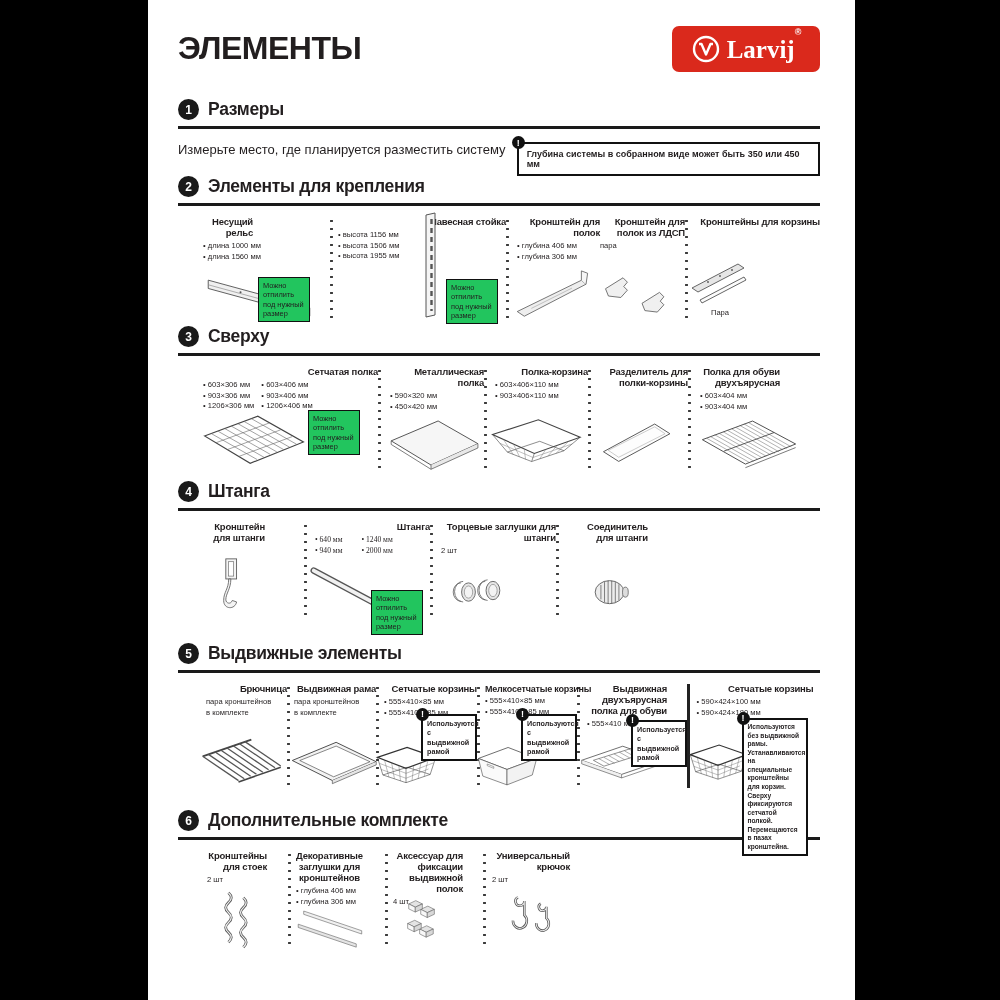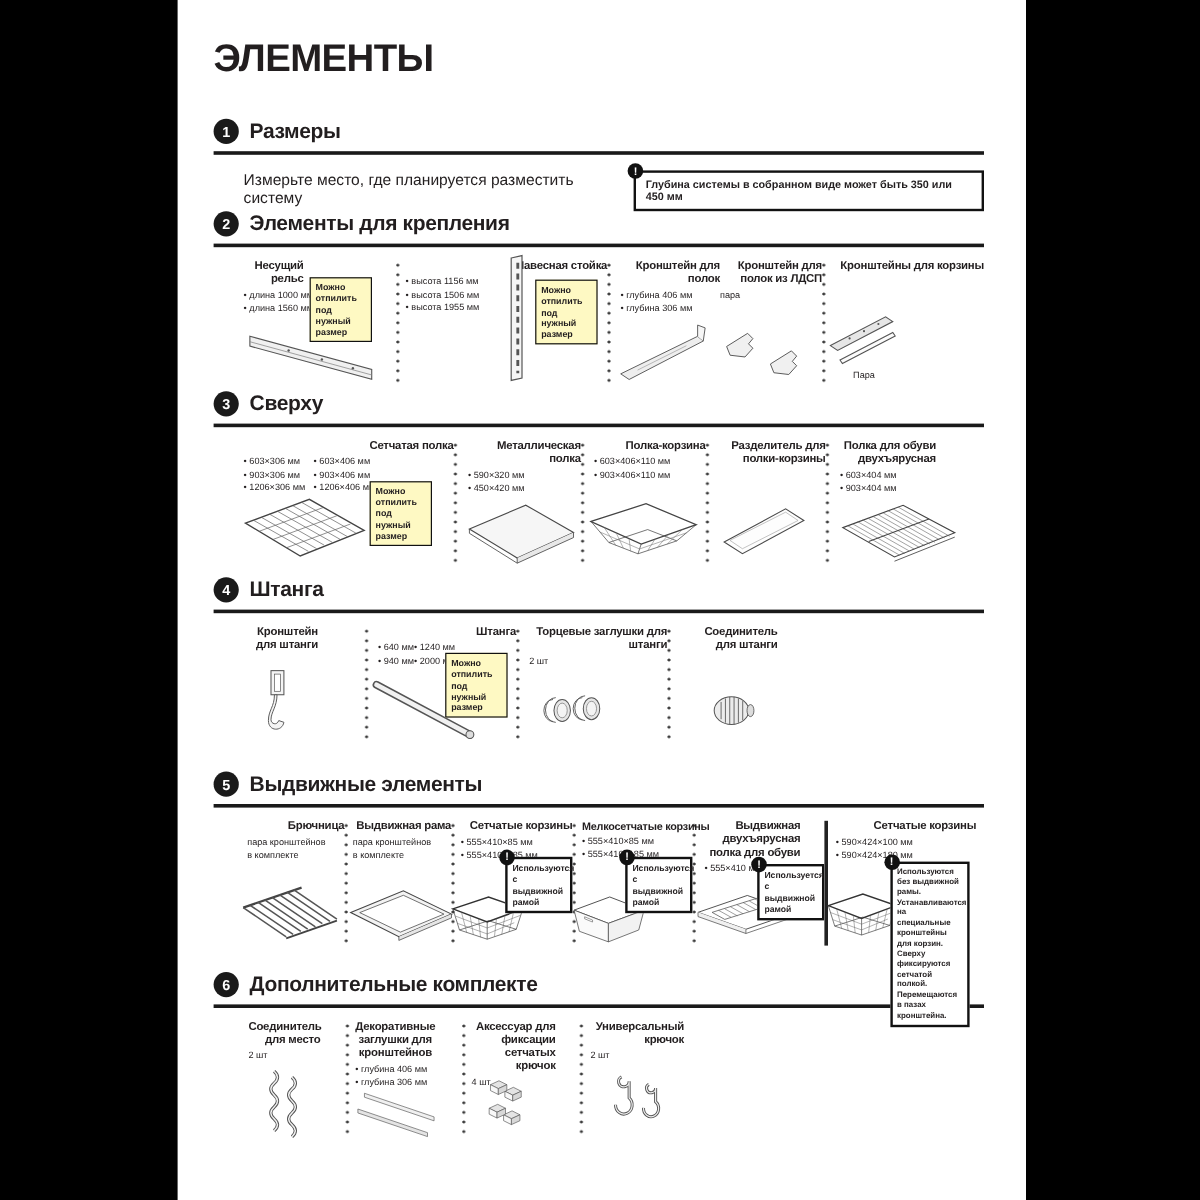--- a/index.html
+++ b/index.html
@@ -16,42 +16,49 @@
   .sec-head{display:flex;align-items:center;gap:9px;}
   .sec-num{width:21px;height:21px;border-radius:50%;background:#1a1a1a;color:#fff;font-weight:700;font-size:12px;display:flex;align-items:center;justify-content:center;flex:0 0 21px;}
   .sec-title{font-size:17.5px;font-weight:800;margin:0;letter-spacing:-0.3px;line-height:1;}
   .rule{height:3px;background:#1a1a1a;margin-top:6px;}
   .cols{display:flex;margin-left:25px;margin-top:11px;align-items:stretch;}
   .col{position:relative;box-sizing:border-box;}
   .col h3{font-size:9.5px;font-weight:700;margin:0 0 2px;line-height:1.15;letter-spacing:-0.2px;text-align:right;}
   .dim,.qty,.sub,.cap{font-size:7.6px;line-height:1.42;}
   .dim::before{content:"• ";}
   .dims2{display:grid;grid-auto-flow:column;grid-template-rows:repeat(3,auto);column-gap:7px;width:max-content;}
-  .dims2r{display:grid;grid-auto-flow:column;grid-template-rows:repeat(2,auto);column-gap:0;width:max-content;}
+  .dims2r{display:grid;grid-auto-flow:column;grid-template-rows:repeat(2,auto);column-gap:19px;width:max-content;font-family:Liberation Serif, serif;}
   .vdot{width:3px;align-self:stretch;flex:0 0 3px;background-image:radial-gradient(circle,#3a3a3a 1.1px,transparent 1.35px);background-size:3px 8px;background-repeat:repeat-y;background-position:center top;}
   .vsolid{width:2.5px;flex:0 0 2.5px;background:#222;align-self:stretch;}
   .art{position:absolute;}
-  .cutbox{position:absolute;border:1.5px solid #111;background:#fef9c3;font-size:7.4px;font-weight:700;line-height:1.25;padding:3px 4px;width:42px;z-index:3;}
+  .cutbox{position:absolute;border:1.5px solid #111;background:#22c55e;font-size:7.4px;font-weight:400;line-height:1.25;padding:3px 4px;width:42px;z-index:3;margin-top:46px;}
   .notebox{position:absolute;border:2px solid #111;background:#fff;font-size:7.2px;font-weight:700;line-height:1.3;padding:3px 4px;z-index:3;}
   .bang{position:absolute;width:13px;height:13px;border-radius:50%;background:#111;color:#fff;font-size:9px;font-weight:700;display:flex;align-items:center;justify-content:center;left:-7px;top:-8px;z-index:4;}
-  .s1-body{display:flex;margin-left:25px;margin-top:13px;align-items:flex-start;}
+  .s1-body{display:flex;margin-top:13px;align-items:flex-start;}
   .intro{font-size:13px;width:345px;}
   .warnbox{position:relative;margin-left:auto;border:2px solid #111;background:#fff;font-size:9px;font-weight:700;padding:5px 8px;}
   .figrow{display:flex;gap:8px;}
   .fig{text-align:center;}
   .fig .cap{display:block;margin-top:-2px;}
   svg{display:block;}
 </style>
 </head>
 <body>
 
 <div class="page">
 
   <div class="masthead">
     <h1 class="doc-title">ЭЛЕМЕНТЫ</h1>
+    <div class="logo">
+      <svg width="30" height="30" viewBox="0 0 30 30">
+        <circle cx="15" cy="15" r="12" fill="none" stroke="#fff" stroke-width="2.4"></circle>
+        <path d="M8,10 L10.5,10 L15,20.5 L19.5,10 L22,10" fill="none" stroke="#fff" stroke-width="2.4" stroke-linejoin="round"></path>
+      </svg>
+      <span class="logo-text"><span>Larvij</span><span class="logo-reg">®</span></span>
+    </div>
   </div>
 
   <div class="section" id="s1">
     <div class="sec-head">
       <span class="sec-num">1</span>
       <h2 class="sec-title">Размеры</h2>
     </div>
     <div class="rule"></div>
     <div class="s1-body">
       <div class="intro">Измерьте место, где планируется разместить систему</div>
@@ -519,21 +526,21 @@
 
   <div class="section" id="s6">
     <div class="sec-head">
       <span class="sec-num">6</span>
       <h2 class="sec-title">Дополнительные комплекте</h2>
     </div>
     <div class="rule"></div>
     <div class="cols" style="height:96px;">
 
       <div class="col" style="width:85px;padding-left:4px;">
-        <h3 style="width:60px;">Соединитель для место</h3>
+        <h3 style="width:60px;">Кронштейны для стоек</h3>
         <div class="qty">2 шт</div>
         <div class="art" style="left:8px;bottom:-4px;">
           <svg width="56" height="62" viewBox="0 0 90 100">
             <path d="M28,6 q9,8 0,16 t0,16 t0,16 t0,16 t0,16" fill="none" stroke="#555" stroke-width="4.5"></path>
             <path d="M28,6 q9,8 0,16 t0,16 t0,16 t0,16 t0,16" fill="none" stroke="#f0f0f0" stroke-width="2"></path>
             <path d="M52,14 q9,8 0,16 t0,16 t0,16 t0,16 t0,16" fill="none" stroke="#555" stroke-width="4.5"></path>
             <path d="M52,14 q9,8 0,16 t0,16 t0,16 t0,16 t0,16" fill="none" stroke="#f0f0f0" stroke-width="2"></path>
           </svg>
         </div>
       </div>
@@ -548,21 +555,21 @@
           <svg width="90" height="52" viewBox="0 0 150 95">
             <polygon points="16,22 122,58 122,64 16,28" fill="#f0f0f0" stroke="#555" stroke-width="1"></polygon>
             <polygon points="6,46 112,82 112,88 6,52" fill="#e4e4e4" stroke="#555" stroke-width="1"></polygon>
           </svg>
         </div>
       </div>
 
       <div class="vdot"></div>
 
       <div class="col" style="width:95px;padding-left:5px;">
-        <h3 style="width:70px;">Аксессуар для фиксации сетчатых крючок</h3>
+        <h3 style="width:70px;">Аксессуар для фиксации выдвижной полок</h3>
         <div class="qty">4 шт</div>
         <div class="art" style="left:12px;bottom:-4px;">
           <svg width="60" height="56" viewBox="0 0 110 102">
             <g stroke="#555" stroke-width="1">
               <polygon points="38,26 51,20 63,26 50,32" fill="#e4e4e4"></polygon>
                 <polygon points="38,26 50,32 50,41 38,35" fill="#f8f8f8"></polygon>
                 <polygon points="50,32 63,26 63,35 50,41" fill="#d8d8d8"></polygon>
               <polygon points="16,16 29,10 41,16 28,22" fill="#e4e4e4"></polygon>
                 <polygon points="16,16 28,22 28,31 16,25" fill="#f8f8f8"></polygon>
                 <polygon points="28,22 41,16 41,25 28,31" fill="#d8d8d8"></polygon>

